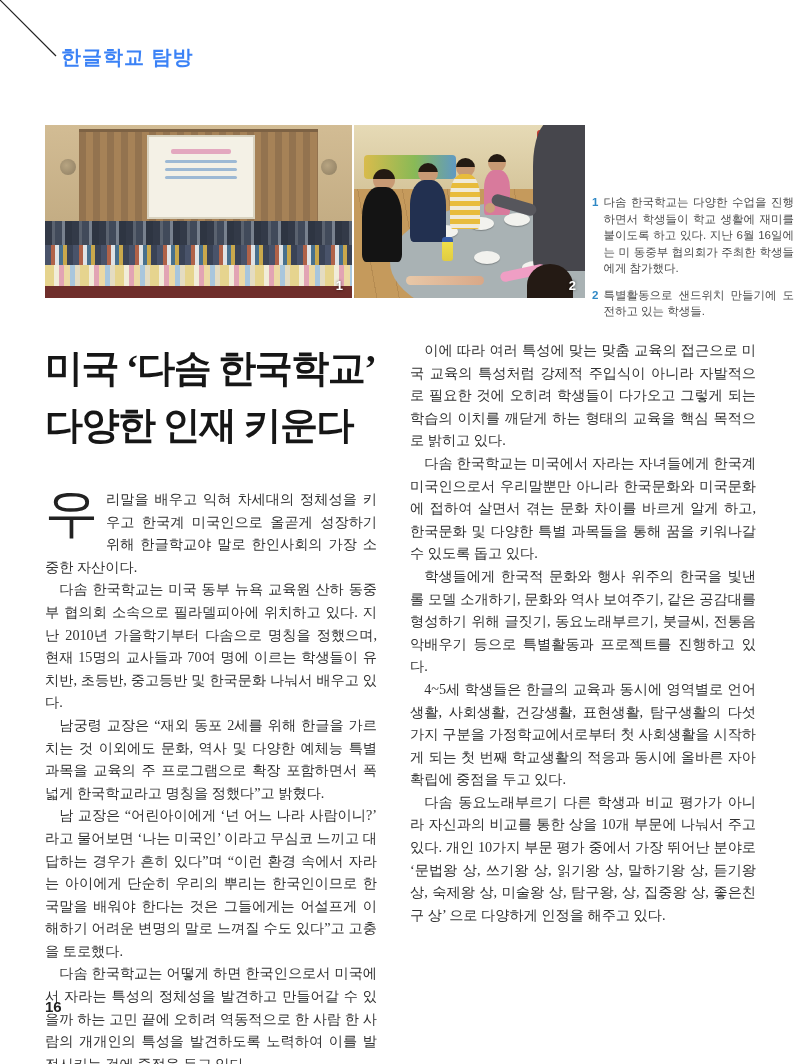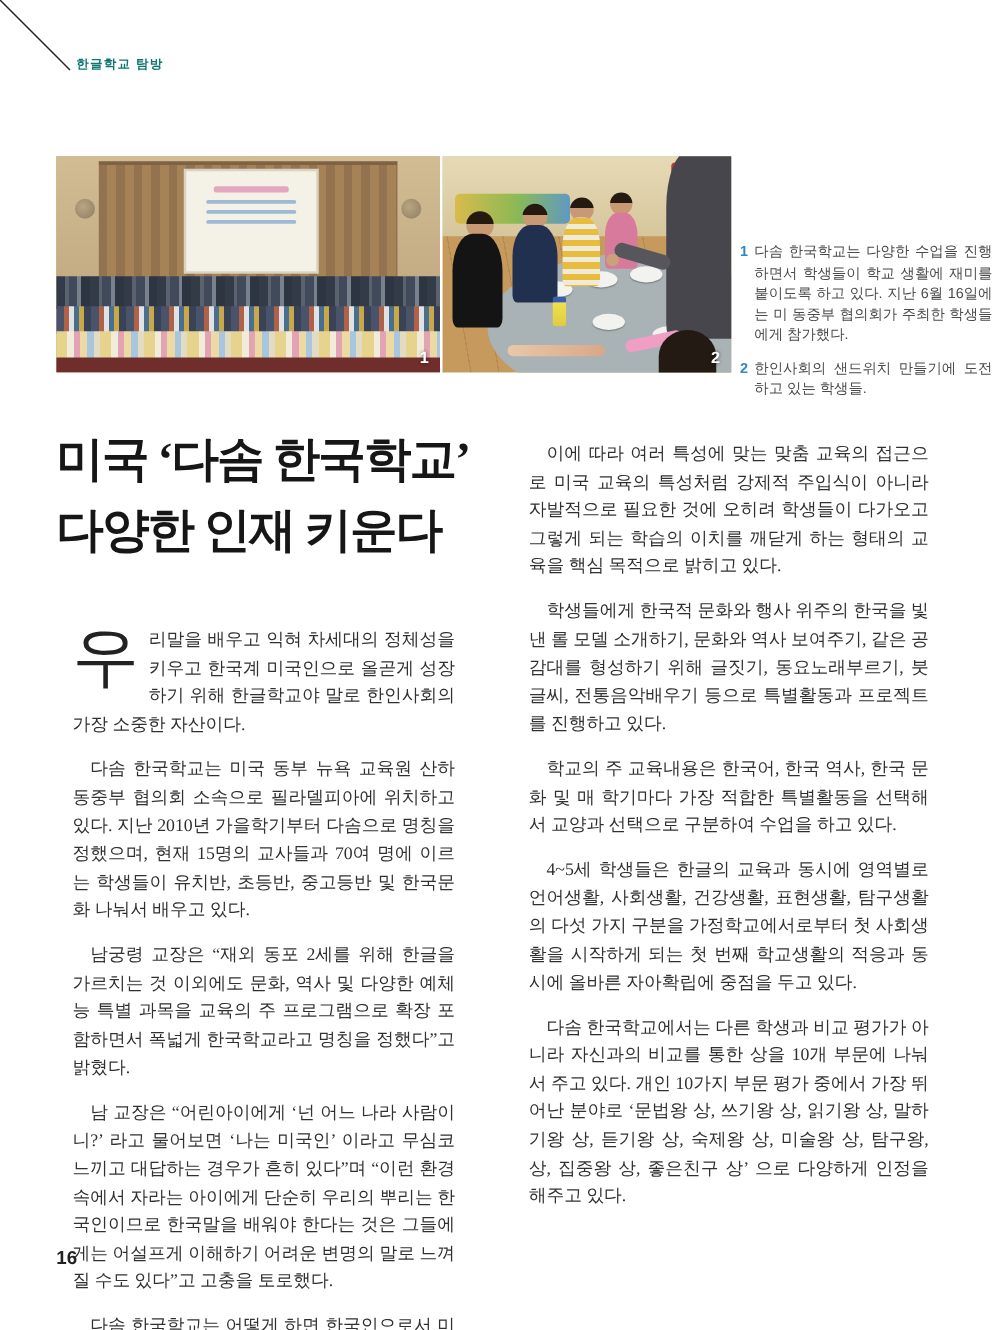--- a/index.html
+++ b/index.html
@@ -5,21 +5,21 @@
   * { margin:0; padding:0; box-sizing:border-box; }
   html,body { background:#ffffff; }
   body {
     width:796px; height:1064px; position:relative; overflow:hidden;
     font-family:"Liberation Serif","DejaVu Serif",serif; color:#2e2e2e;
   }
   .corner-line { position:absolute; left:0; top:0; }
   .kicker {
     position:absolute; left:61px; top:44px;
     font-family:"Liberation Sans","DejaVu Sans",sans-serif;
-    font-size:10px; font-weight:bold; letter-spacing:1px; color:#0f766e;
+    font-size:20px; font-weight:bold; letter-spacing:1px; color:#3b82f6;
   }
   
   .photo-strip { position:absolute; left:45px; top:125px; width:540px; height:173px; display:flex; gap:2px; }
   .photo { position:relative; overflow:hidden; height:173px; }
   .photo-label {
     position:absolute; right:9px; bottom:5px; color:#fff; z-index:9;
     font-family:"Liberation Sans","DejaVu Sans",sans-serif; font-size:13px; font-weight:bold;
     text-shadow:0 0 3px rgba(0,0,0,.6);
   }
   
@@ -67,21 +67,21 @@
     font-size:11.5px; line-height:16.5px; color:#4a4a4a; text-align:justify; }
   .caption-item { display:flex; gap:5px; }
   .caption-item + .caption-item { margin-top:10px; }
   .cap-num { font-weight:bold; flex:0 0 auto; }
   
   .headline { position:absolute; left:45px; top:340px; width:350px;
     font-size:38px; line-height:57px; font-weight:600; letter-spacing:-1.5px; color:#161616; }
   .col { position:absolute; font-size:14.2px; line-height:22.6px; text-align:justify; color:#303030; }
   .col-left  { left:45px;  top:488px; width:332px; }
   .col-right { left:410px; top:339px; width:346px; }
-  .col p { margin:13px; }
+  .col p { margin:0; }
   .col p.indent { text-indent:1em; }
   .dropcap { float:left; font-size:53px; line-height:44px; padding:3px 8px 0 0; color:#222; }
   .endmark {
     display:inline-block; width:14px; height:14px; line-height:10px; text-align:center;
     font-family:"Liberation Sans","DejaVu Sans",sans-serif; font-size:9px; font-weight:bold; color:#333;
     border:2px solid; border-color:#f6c344 #5cb85c #e05a4e #4a90d9; background:#fff; vertical-align:-2px;
   }
   .page-num { position:absolute; left:45px; top:998px;
     font-family:"Liberation Sans","DejaVu Sans",sans-serif; font-size:15px; font-weight:bold; color:#222; }
 </style>
@@ -146,38 +146,38 @@
 
 </div>
 
 <div class="captions">
   <div class="caption-item">
     <span class="cap-num" style="color: rgb(47, 136, 197);">1</span>
     <span class="cap-text">다솜 한국학교는 다양한 수업을 진행하면서 학생들이 학교 생활에 재미를 붙이도록 하고 있다. 지난 6월 16일에는 미 동중부 협의회가 주최한 학생들에게 참가했다.</span>
   </div>
   <div class="caption-item">
     <span class="cap-num" style="color: rgb(47, 136, 197);">2</span>
-    <span class="cap-text">한인사회의 샌드위치 만들기에 도전하고 있는 학생들.</span>
+    <span class="cap-text">특별활동으로 샌드위치 만들기에 도전하고 있는 학생들.</span>
   </div>
 </div>
 
 <h1 class="headline">
   <span>미국 ‘다솜 한국학교’</span><br>
   <span>다양한 인재 키운다</span>
 </h1>
 
 <div class="col col-left">
   <p><span class="dropcap">우</span><span>리말을 배우고 익혀 차세대의 정체성을 키우고 한국계 미국인으로 올곧게 성장하기 위해 한글학교야 말로 한인사회의 가장 소중한 자산이다.</span></p>
   <p class="indent">다솜 한국학교는 미국 동부 뉴욕 교육원 산하 동중부 협의회 소속으로 필라델피아에 위치하고 있다. 지난 2010년 가을학기부터 다솜으로 명칭을 정했으며, 현재 15명의 교사들과 70여 명에 이르는 학생들이 유치반, 초등반, 중고등반 및 한국문화 나눠서 배우고 있다.</p>
   <p class="indent">남궁령 교장은 “재외 동포 2세를 위해 한글을 가르치는 것 이외에도 문화, 역사 및 다양한 예체능 특별 과목을 교육의 주 프로그램으로 확장 포함하면서 폭넓게 한국학교라고 명칭을 정했다”고 밝혔다.</p>
   <p class="indent">남 교장은 “어린아이에게 ‘넌 어느 나라 사람이니?’ 라고 물어보면 ‘나는 미국인’ 이라고 무심코 느끼고 대답하는 경우가 흔히 있다”며 “이런 환경 속에서 자라는 아이에게 단순히 우리의 뿌리는 한국인이므로 한국말을 배워야 한다는 것은 그들에게는 어설프게 이해하기 어려운 변명의 말로 느껴질 수도 있다”고 고충을 토로했다.</p>
   <p class="indent">다솜 한국학교는 어떻게 하면 한국인으로서 미국에서 자라는 특성의 정체성을 발견하고 만들어갈 수 있을까 하는 고민 끝에 오히려 역동적으로 한 사람 한 사람의 개개인의 특성을 발견하도록 노력하여 이를 발전시키는 것에 중점을 두고 있다.</p>
 </div>
 
 <div class="col col-right">
   <p class="indent">이에 따라 여러 특성에 맞는 맞춤 교육의 접근으로 미국 교육의 특성처럼 강제적 주입식이 아니라 자발적으로 필요한 것에 오히려 학생들이 다가오고 그렇게 되는 학습의 이치를 깨닫게 하는 형태의 교육을 핵심 목적으로 밝히고 있다.</p>
+  <p class="indent">다솜 한국학교는 미국에서 자라는 자녀들에게 한국계 미국인으로서 우리말뿐만 아니라 한국문화와 미국문화에 접하여 살면서 겪는 문화 차이를 바르게 알게 하고, 한국문화 및 다양한 특별 과목들을 통해 꿈을 키워나갈 수 있도록 돕고 있다.</p>
   <p class="indent">학생들에게 한국적 문화와 행사 위주의 한국을 빛낸 롤 모델 소개하기, 문화와 역사 보여주기, 같은 공감대를 형성하기 위해 글짓기, 동요노래부르기, 붓글씨, 전통음악배우기 등으로 특별활동과 프로젝트를 진행하고 있다.</p>
-  <p class="indent">학교의 주 교육내용은 한국어, 한국 역사, 한국 문화 및 매 학기마다 가장 적합한 특별활동을 선택해서 교양과 선택으로 구분하여 수업을 하고 있다.</p>
   <p class="indent">4~5세 학생들은 한글의 교육과 동시에 영역별로 언어생활, 사회생활, 건강생활, 표현생활, 탐구생활의 다섯 가지 구분을 가정학교에서로부터 첫 사회생활을 시작하게 되는 첫 번째 학교생활의 적응과 동시에 올바른 자아확립에 중점을 두고 있다.</p>
-  <p class="indent">다솜 한국학교에서는 다른 학생과 비교 평가가 아니라 자신과의 비교를 통한 상을 10개 부문에 나눠서 주고 있다. 개인 10가지 부문 평가 중에서 가장 뛰어난 분야로 ‘문법왕 상, 쓰기왕 상, 읽기왕 상, 말하기왕 상, 듣기왕 상, 숙제왕 상, 미술왕 상, 탐구왕, 상, 집중왕 상, 좋은친구 상’ 으로 다양하게 인정을 해주고 있다.</p>
+  <p class="indent">다솜 동요노래부르기 다른 학생과 비교 평가가 아니라 자신과의 비교를 통한 상을 10개 부문에 나눠서 주고 있다. 개인 10가지 부문 평가 중에서 가장 뛰어난 분야로 ‘문법왕 상, 쓰기왕 상, 읽기왕 상, 말하기왕 상, 듣기왕 상, 숙제왕 상, 미술왕 상, 탐구왕, 상, 집중왕 상, 좋은친구 상’ 으로 다양하게 인정을 해주고 있다.</p>
 </div>
 
 <div class="page-num">16</div>
 
 </body></html>

